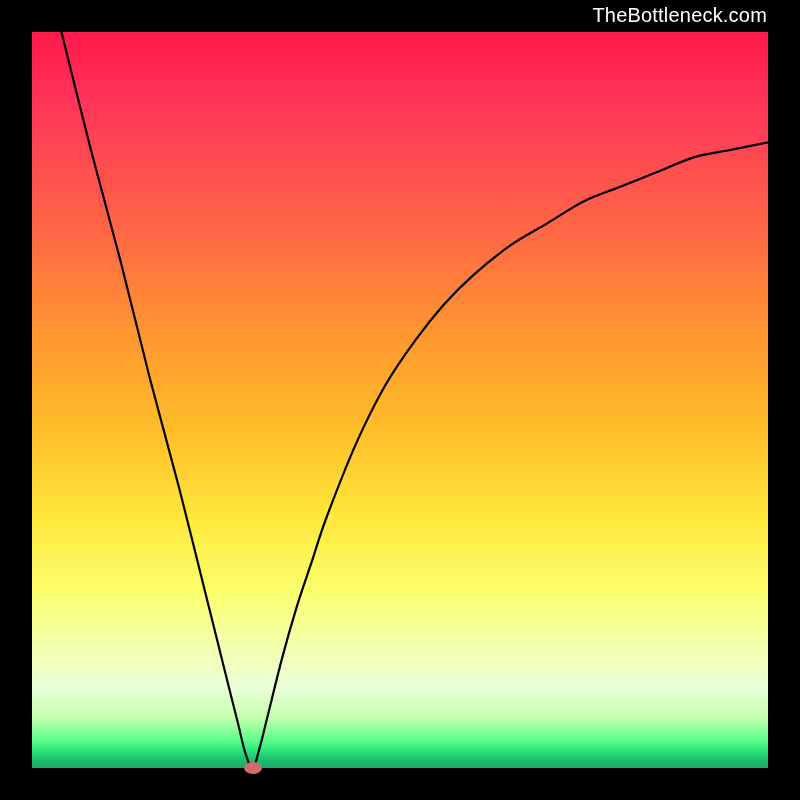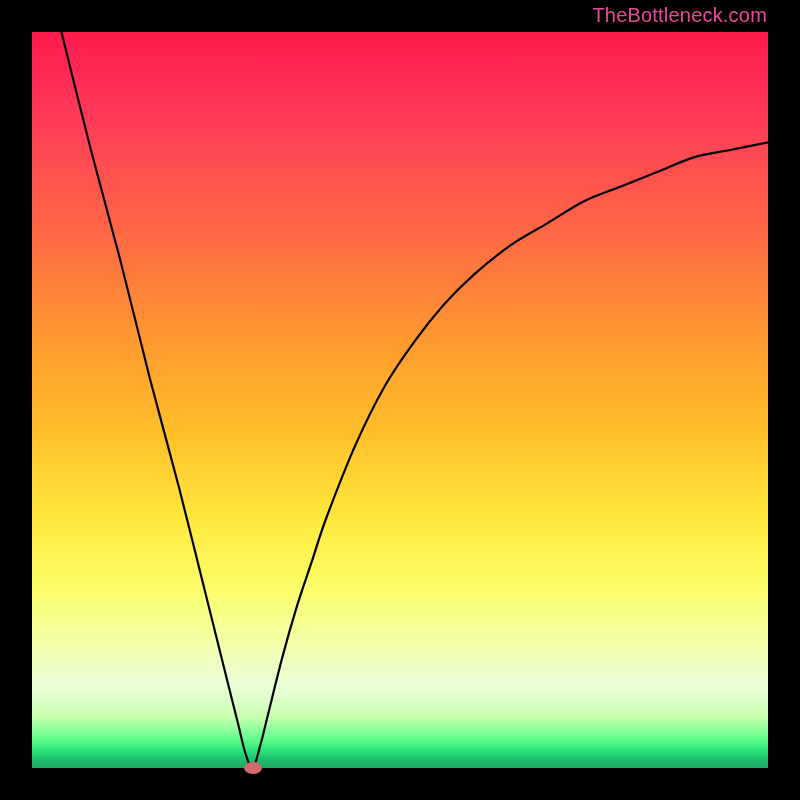--- a/index.html
+++ b/index.html
@@ -38,21 +38,21 @@
       #64ff8d 96%,
       #2ee87a 97.5%,
       #21c771 98.5%,
       #1aa866 100%
     );
   }
   .watermark {
     position: absolute;
     right: 33px;
     top: 4px;
-    color: #ec4899;
+    color: #ffffff;
     font-size: 20px;
     font-weight: 500;
     letter-spacing: 0.2px;
   }
   svg.curve {
     position: absolute;
     left: 0;
     top: 0;
     width: 736px;
     height: 736px;

